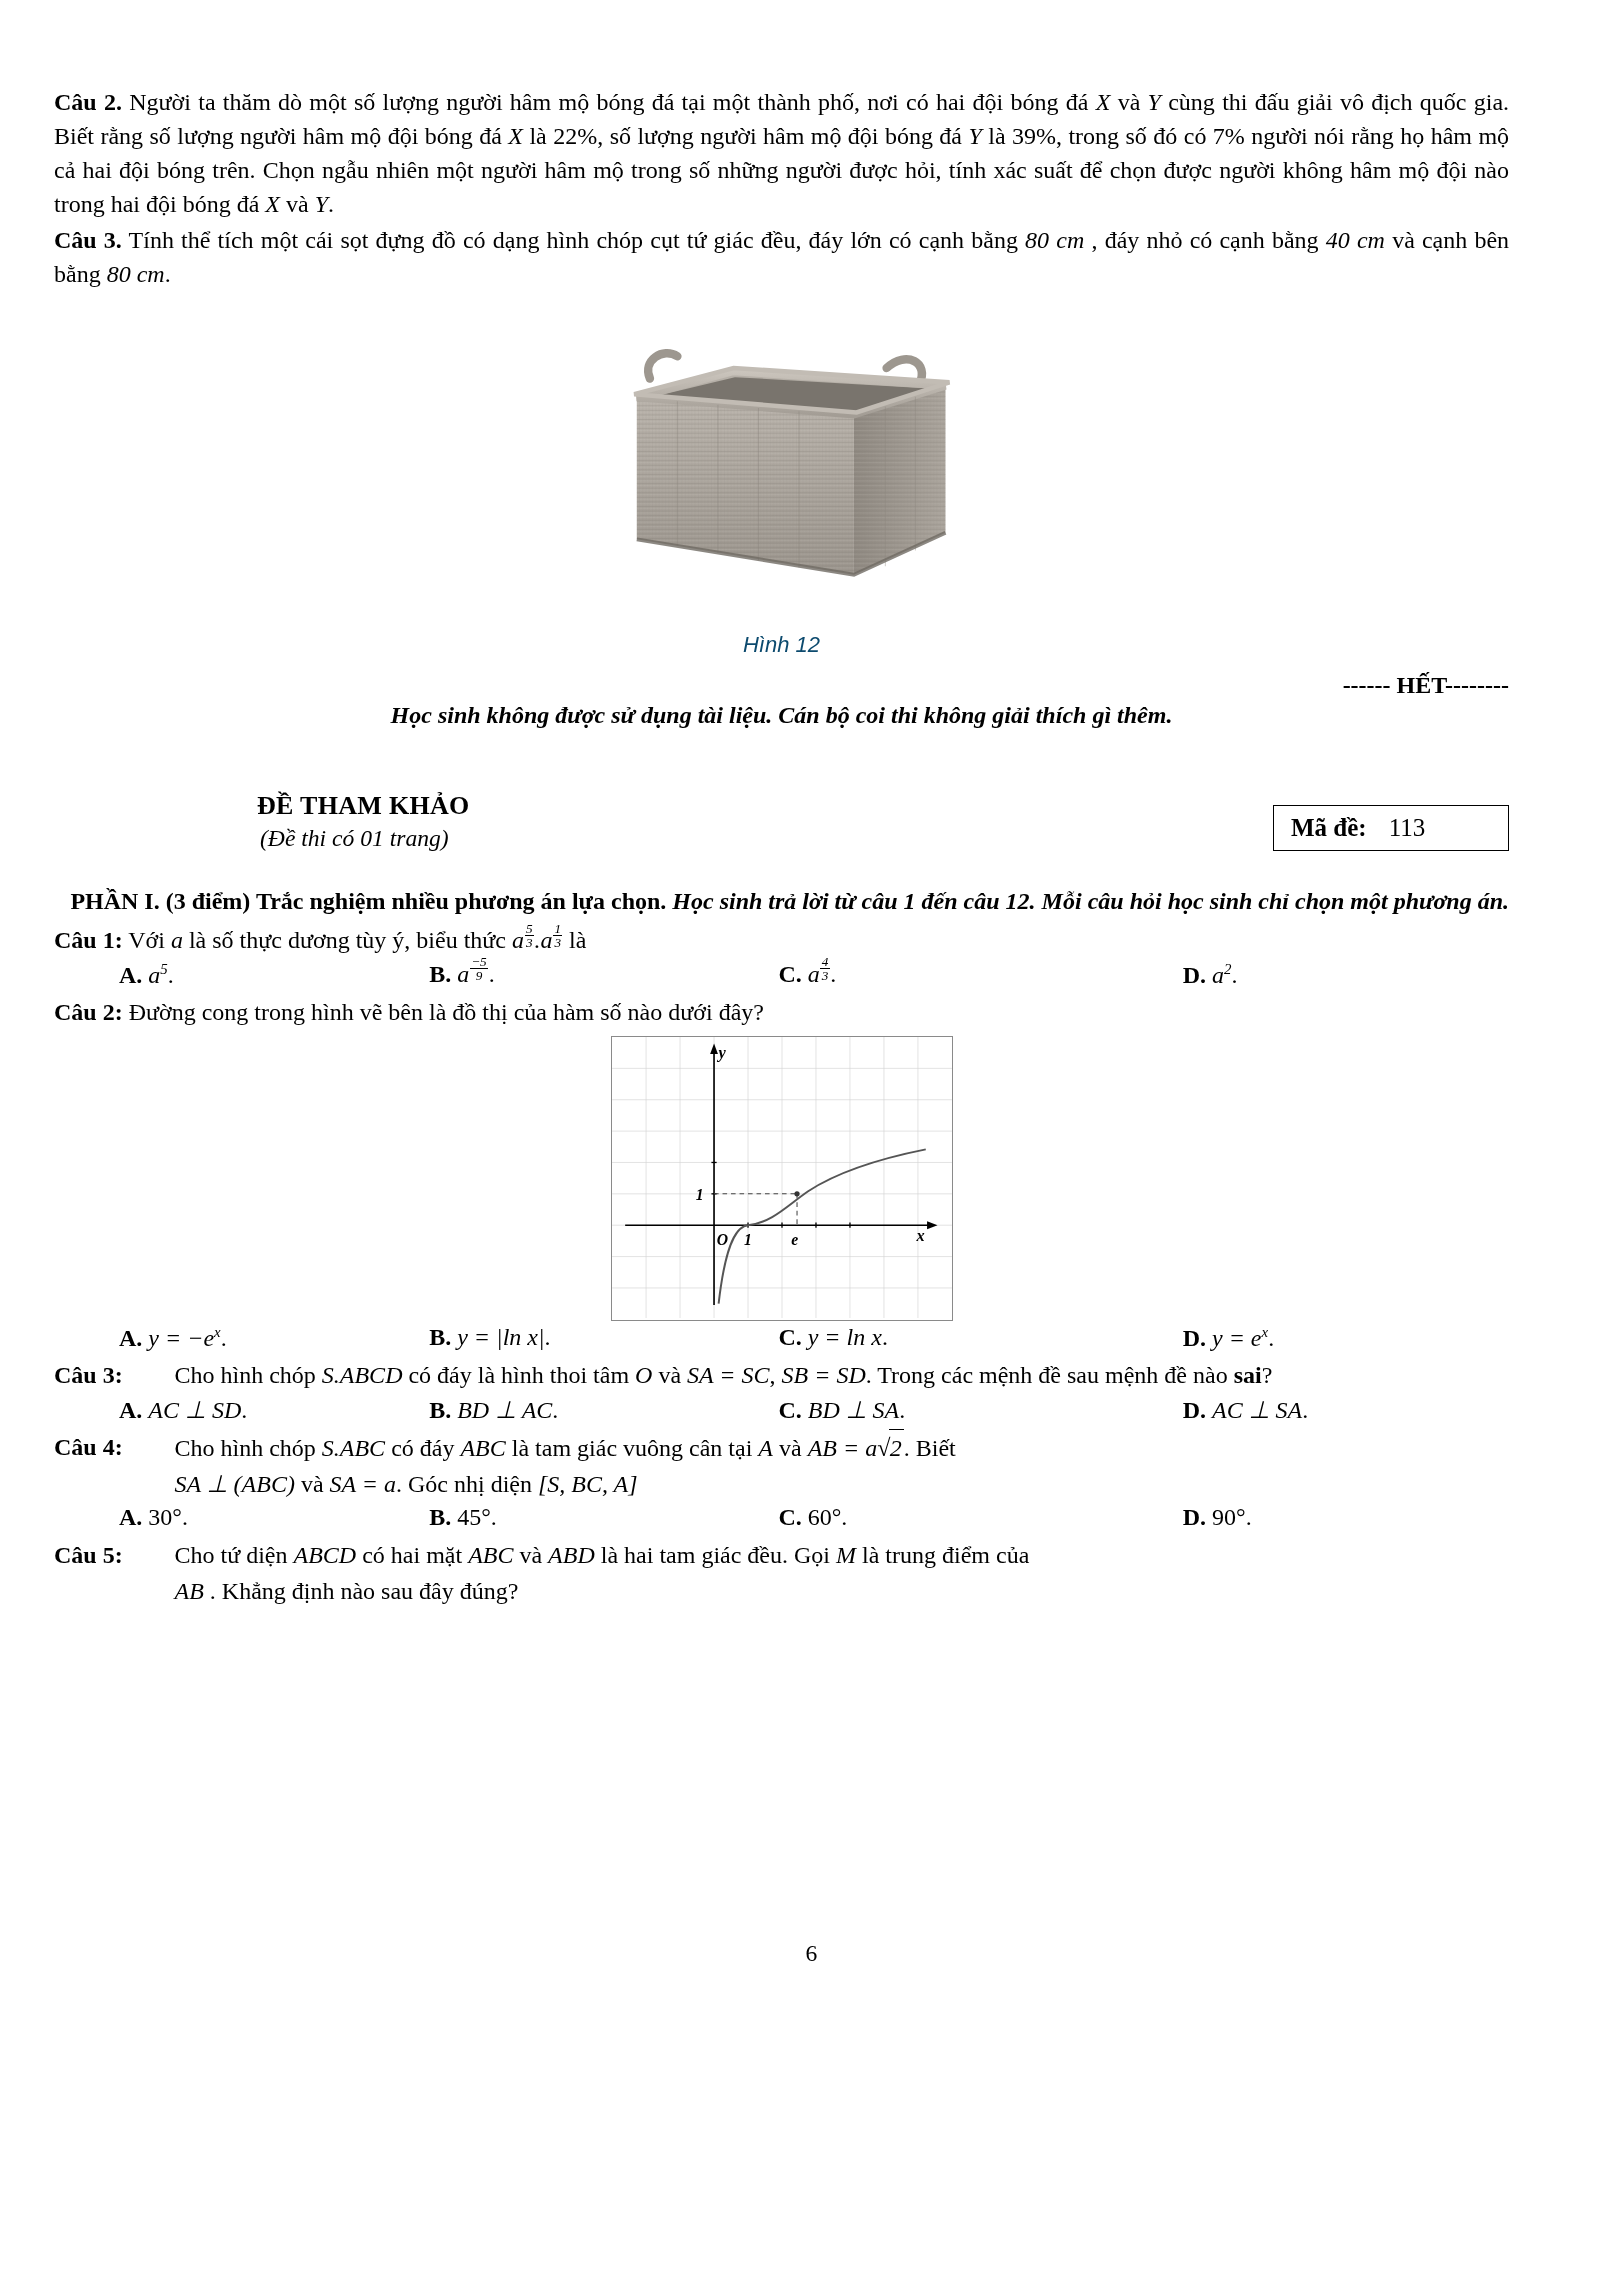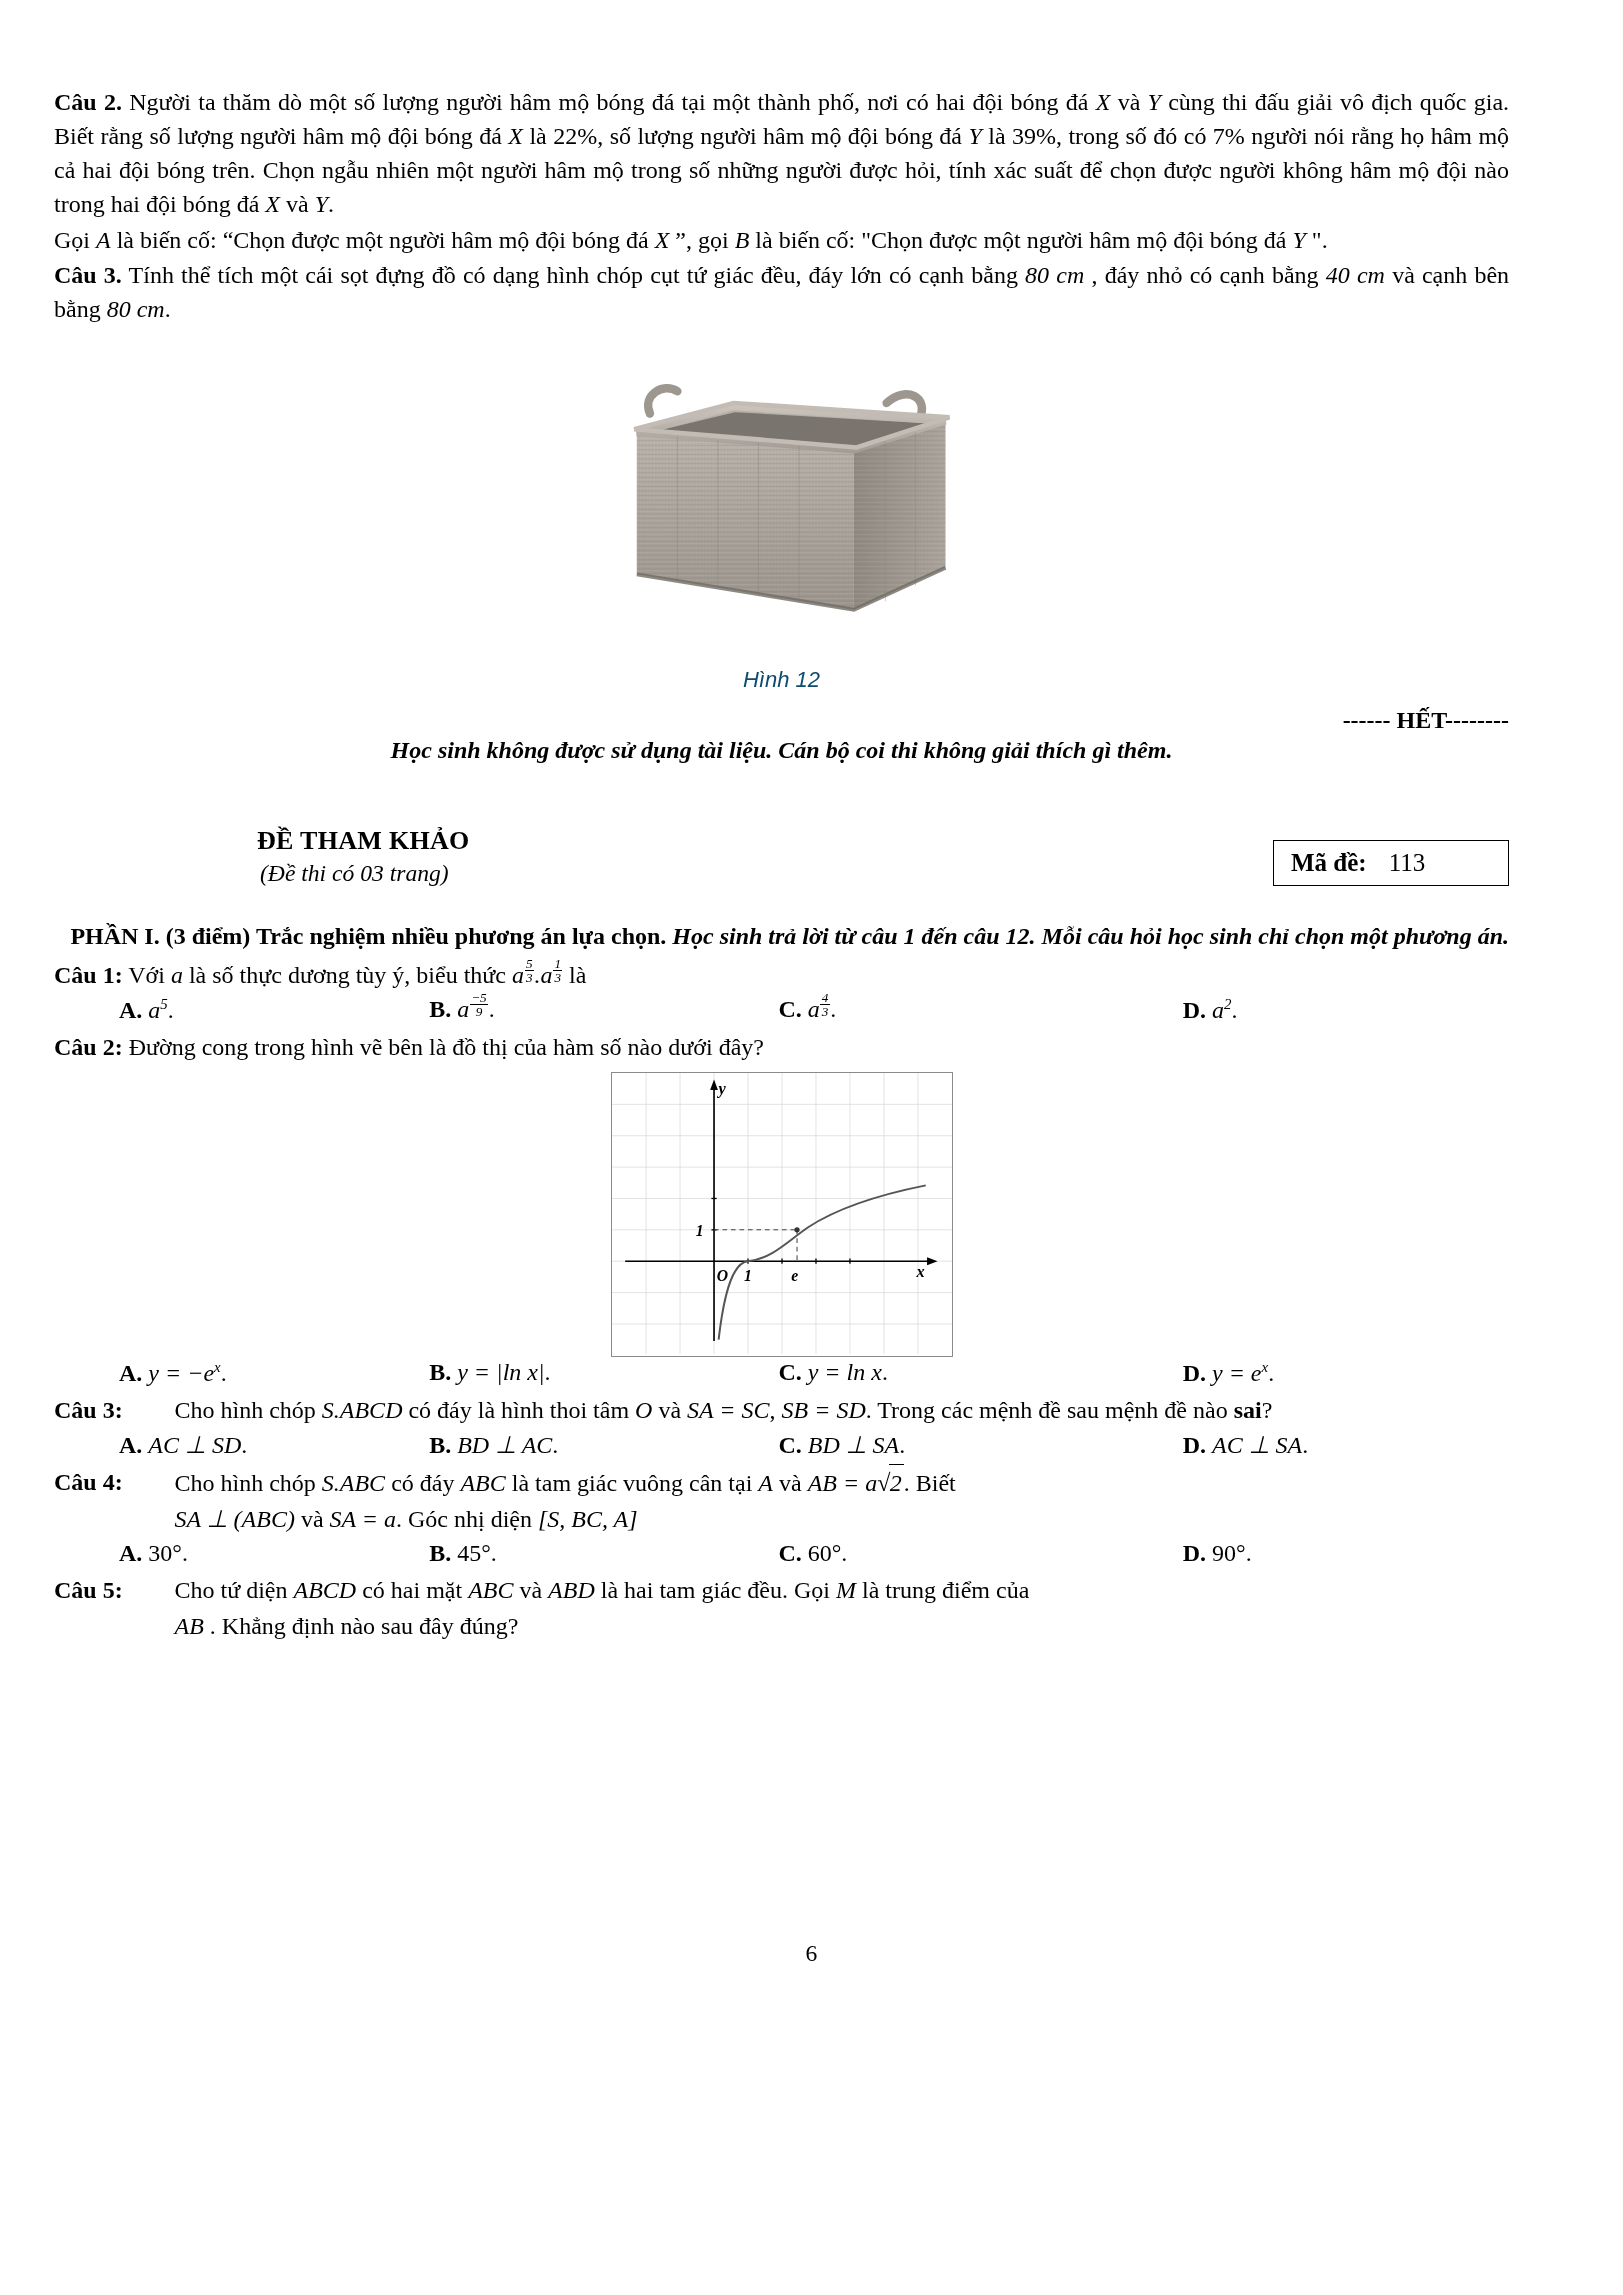--- a/index.html
+++ b/index.html
@@ -181,31 +181,20 @@
     <span class="mi">Y</span>
     <span>là</span>
     <span>39%</span><span>, trong số đó có</span>
     <span>7%</span>
     <span>người nói rằng họ hâm mộ cả hai đội bóng trên. Chọn ngẫu nhiên một người hâm mộ trong số những người được hỏi, tính xác suất để chọn được người không hâm mộ đội nào trong hai đội bóng đá</span>
     <span class="mi">X</span>
     <span>và</span>
     <span class="mi">Y</span><span>.</span>
   </p>
 
-  <p class="para">
-    <span>Gọi</span>
-    <span class="mi">A</span>
-    <span>là biến cố: “Chọn được một người hâm mộ đội bóng đá</span>
-    <span class="mi">X</span>
-    <span>”, gọi</span>
-    <span class="mi">B</span>
-    <span>là biến cố: "Chọn được một người hâm mộ đội bóng đá</span>
-    <span class="mi">Y</span>
-    <span>".</span>
-  </p>
 
   <p class="para">
     <span class="b">Câu 3.</span>
     <span>Tính thể tích một cái sọt đựng đồ có dạng hình chóp cụt tứ giác đều, đáy lớn có cạnh bằng</span>
     <span class="mi">80 cm</span>
     <span>, đáy nhỏ có cạnh bằng</span>
     <span class="mi">40 cm</span>
     <span>và cạnh bên bằng</span>
     <span class="mi">80 cm</span><span>.</span>
   </p>
@@ -269,21 +258,21 @@
 
   <div class="het">
     <span class="b">------ HẾT--------</span>
   </div>
   <div class="note-center">Học sinh không được sử dụng tài liệu. Cán bộ coi thi không giải thích gì thêm.</div>
 
   <div class="spacer-lg"></div>
 
   <div class="header-row">
     <div class="de-title">ĐỀ THAM KHẢO</div>
-    <div class="de-sub">(Đề thi có 03 trang)</div>
+    <div class="de-sub">(Đề thi có 01 trang)</div>
     <div class="madebox">
       <span>Mã đề:</span><span class="num">113</span>
     </div>
   </div>
 
   <div class="phan">
     <span class="b">PHẦN I. (3 điểm) Trắc nghiệm nhiều phương án lựa chọn.</span>
     <span class="b i">Học sinh trả lời từ câu 1 đến câu 12. Mỗi câu hỏi học sinh chỉ chọn một phương án.</span>
   </div>
 

